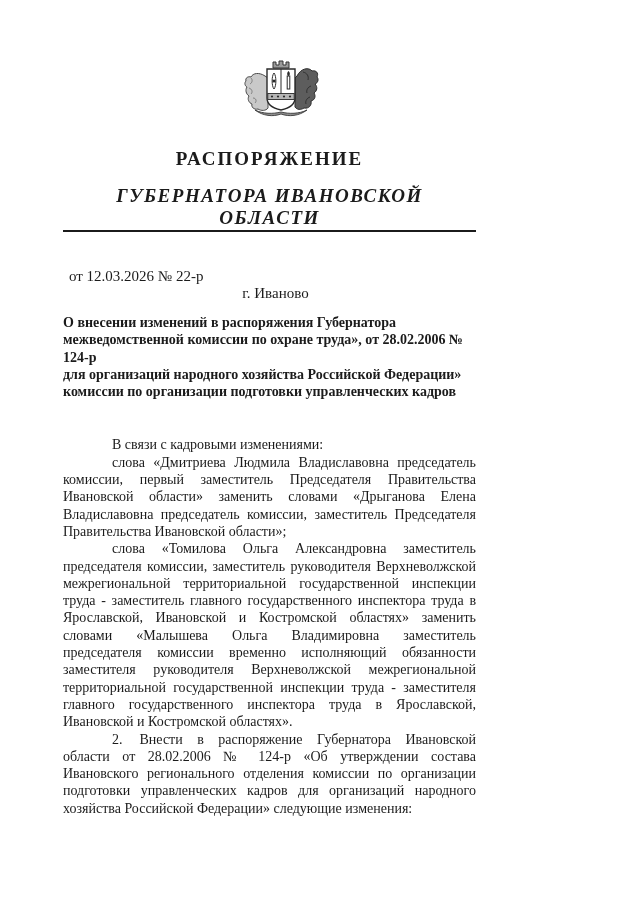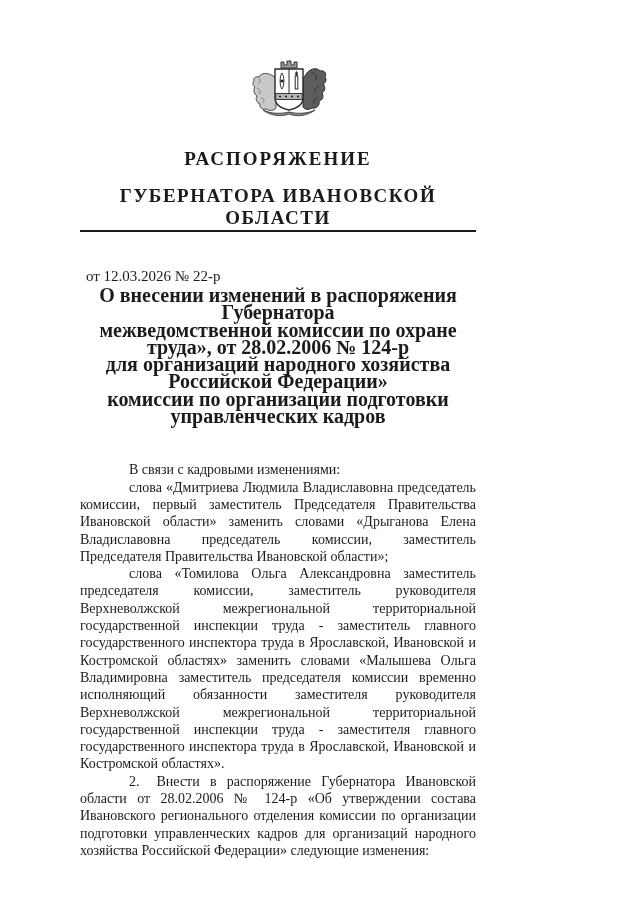--- a/index.html
+++ b/index.html
@@ -8,41 +8,42 @@
     width: 640px;
     height: 905px;
     font-family: "Liberation Serif", "DejaVu Serif", serif;
     color: #1b1b1b;
     overflow: hidden;
   }
   .page {
     width: 536px;
     height: 905px;
     background: #ffffff;
-    padding: 0 60px 0 80px;
+    padding: 0 60px 0 63px;
     position: relative;
   }
   .emblem-wrap {
     padding-top: 60px;
     display: flex;
     justify-content: center;
   }
   .emblem { transform: translateX(11px); }
   .doc-type {
     margin-top: 26px;
     text-align: center;
     font-size: 19px;
     font-weight: bold;
     letter-spacing: 2px;
     line-height: 22px;
   }
   .authority-line {
     margin-top: 15px;
     text-align: center;
     line-height: 22px;
+    font-style: italic;
   }
   .authority-line span {
     display: inline-block;
     font-size: 19px;
     font-weight: bold;
     letter-spacing: 1.5px;
     border-bottom: 2px solid #1b1b1b;
     padding-bottom: 1px;
   }
   .dateline {
@@ -52,23 +53,23 @@
     line-height: 17px;
     transform: translateX(6px);
   }
   .place {
     text-align: center;
     font-size: 15px;
     line-height: 17px;
     transform: translateX(6px);
   }
   .subject {
-    margin-top: 2px;
-    text-align: center;
-    font-size: 20px;
+    margin-top: 12px;
+    text-align: left;
+    font-size: 14px;
     font-weight: bold;
     line-height: 17.3px;
   }
   .doc-body {
     margin-top: 36px;
     font-size: 14px;
     line-height: 17.3px;
     text-align: justify;
     text-align-last: left;
   }
@@ -116,20 +117,21 @@
   </div>
 
   <div class="doc-type">РАСПОРЯЖЕНИЕ</div>
 
   <div class="authority-line">
     <span>ГУБЕРНАТОРА ИВАНОВСКОЙ ОБЛАСТИ</span>
   </div>
 
   <div class="dateline">от 12.03.2026 № 22-р</div>
 
+  <div class="place">г. Иваново</div>
 
   <div class="subject">
 
       <div class="subject-line">О внесении изменений в распоряжения Губернатора</div>
 
 
       <div class="subject-line">межведомственной комиссии по охране труда», от 28.02.2006 № 124-р</div>
 
 
       <div class="subject-line">для организаций народного хозяйства Российской Федерации»</div>

